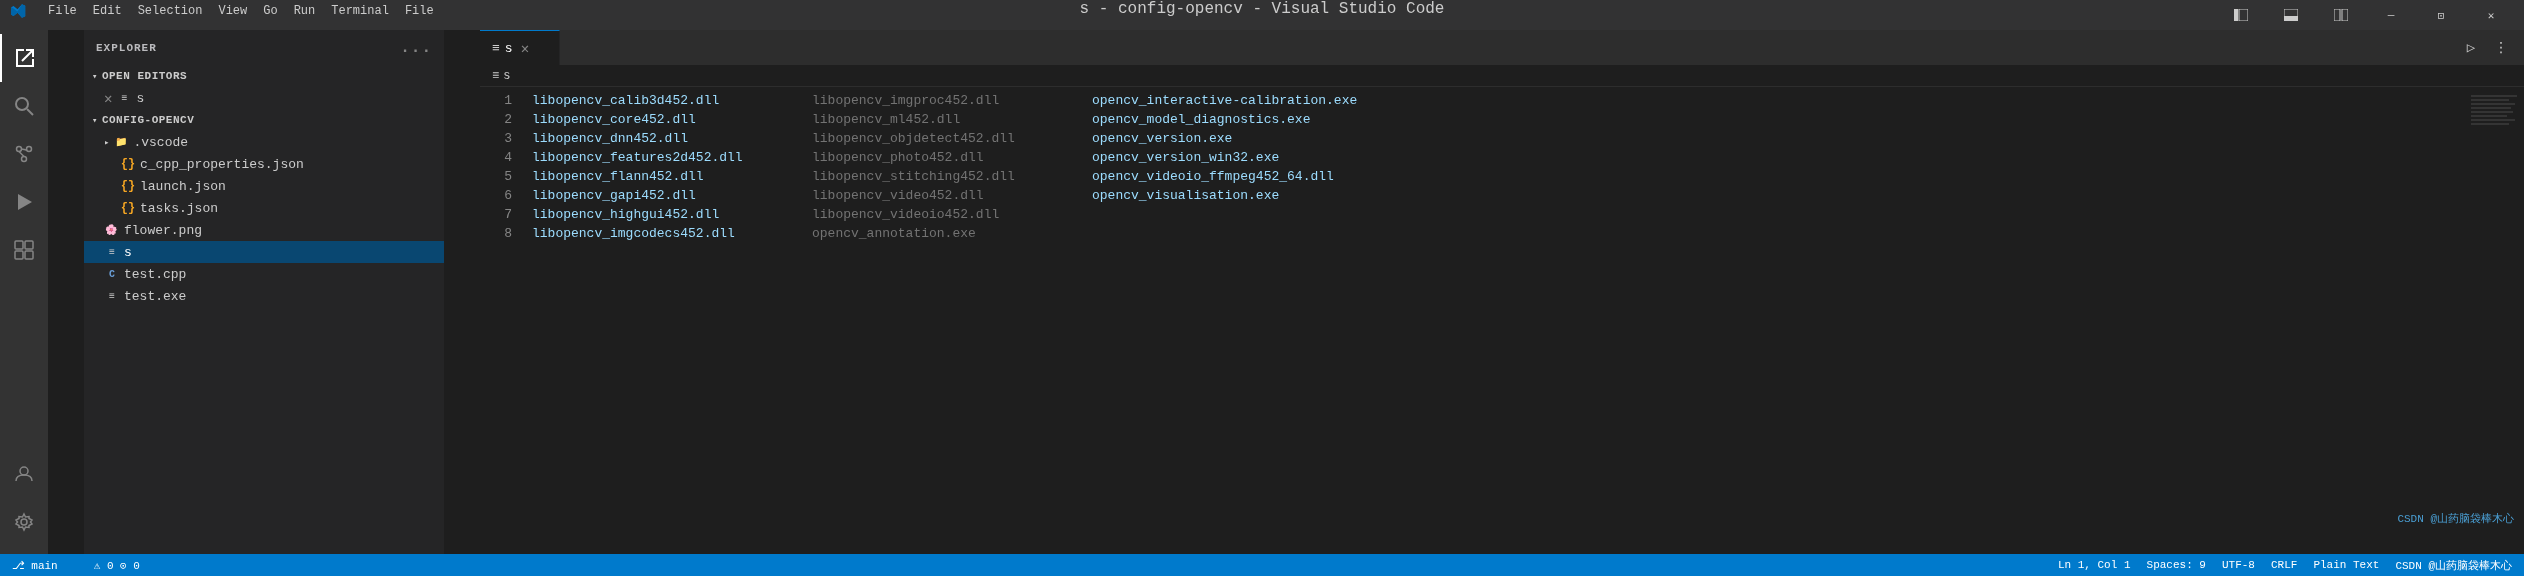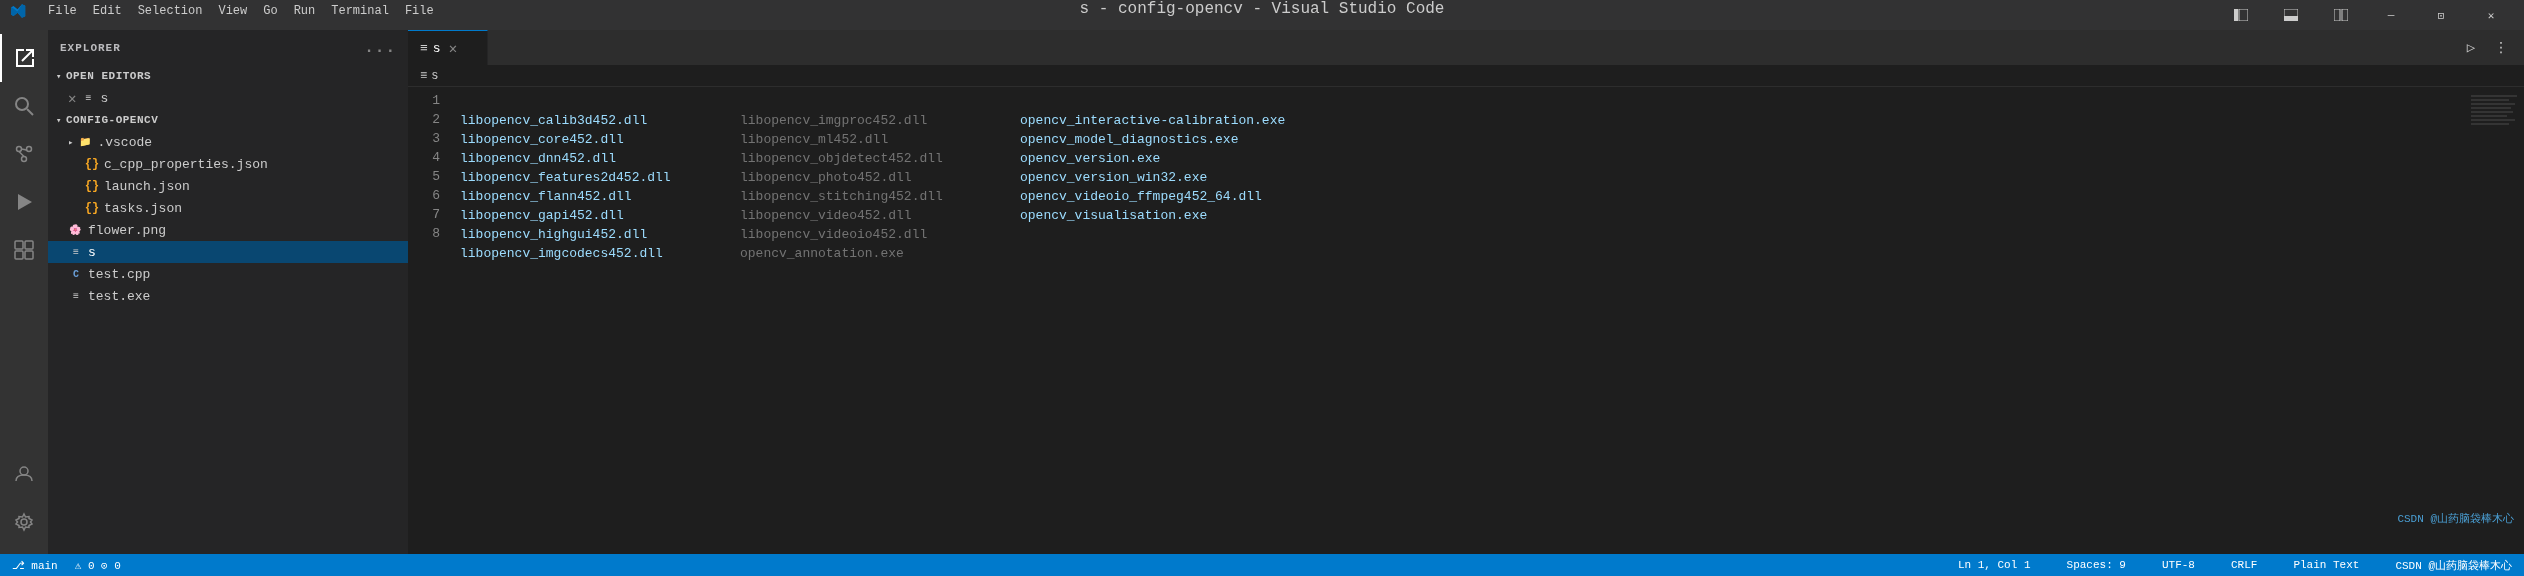--- a/index.html
+++ b/index.html
@@ -67,20 +67,21 @@
       width: 16px;
       height: 16px;
       margin-right: 6px;
     }
 
     
     .main-area {
       display: flex;
       flex: 1;
       overflow: hidden;
+      gap: 36px;
     }
 
     
     .activity-bar {
       width: 48px;
       background: #333333;
       display: flex;
       flex-direction: column;
       align-items: center;
       padding-top: 4px;
@@ -254,21 +255,20 @@
       line-height: 19px;
       flex-shrink: 0;
     }
     .code-area {
       flex: 1;
       padding: 4px 0 4px 12px;
       overflow: auto;
       line-height: 19px;
       font-size: 13px;
       white-space: pre;
-      margin-top: 20px;
     }
     .code-line {
       display: flex;
       align-items: center;
       height: 19px;
     }
     .col1 { color: #9cdcfe; min-width: 280px; }
     .col2 { color: #737373; min-width: 280px; }
     .col3 { color: #9cdcfe; }
 
@@ -289,22 +289,22 @@
       height: 22px;
       background: #007acc;
       display: flex;
       align-items: center;
       padding: 0 8px;
       flex-shrink: 0;
       justify-content: space-between;
       font-size: 11px;
       color: #ffffff;
     }
-    .status-left { display: flex; align-items: center; gap: 9px; }
-    .status-right { display: flex; align-items: center; gap: 28px; justify-content: space-between; }
+    .status-left { display: flex; align-items: center; gap: 28px; }
+    .status-right { display: flex; align-items: center; gap: 8px; justify-content: space-between; }
     .status-item { cursor: pointer; padding: 0 4px; }
 
     
     .watermark {
       position: absolute;
       bottom: 28px;
       right: 10px;
       font-size: 11px;
       color: #4a9fd4;
       z-index: 10;

